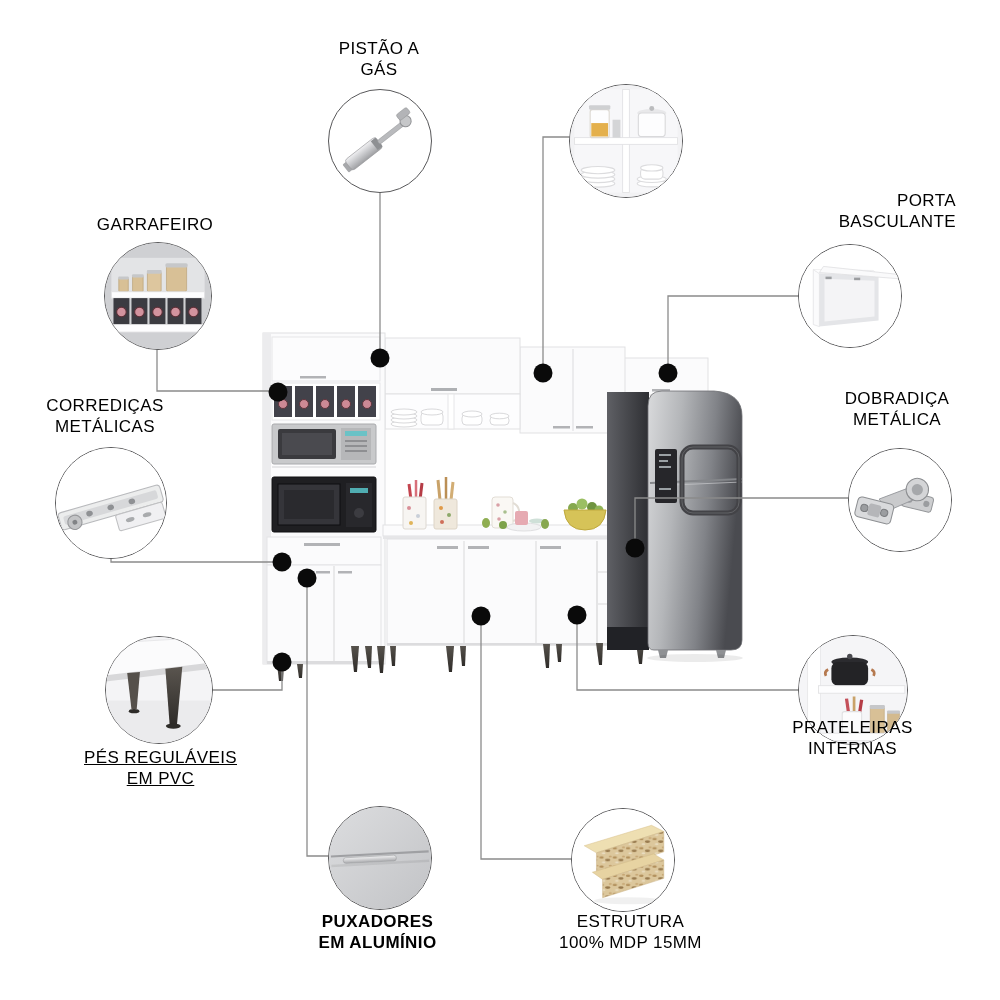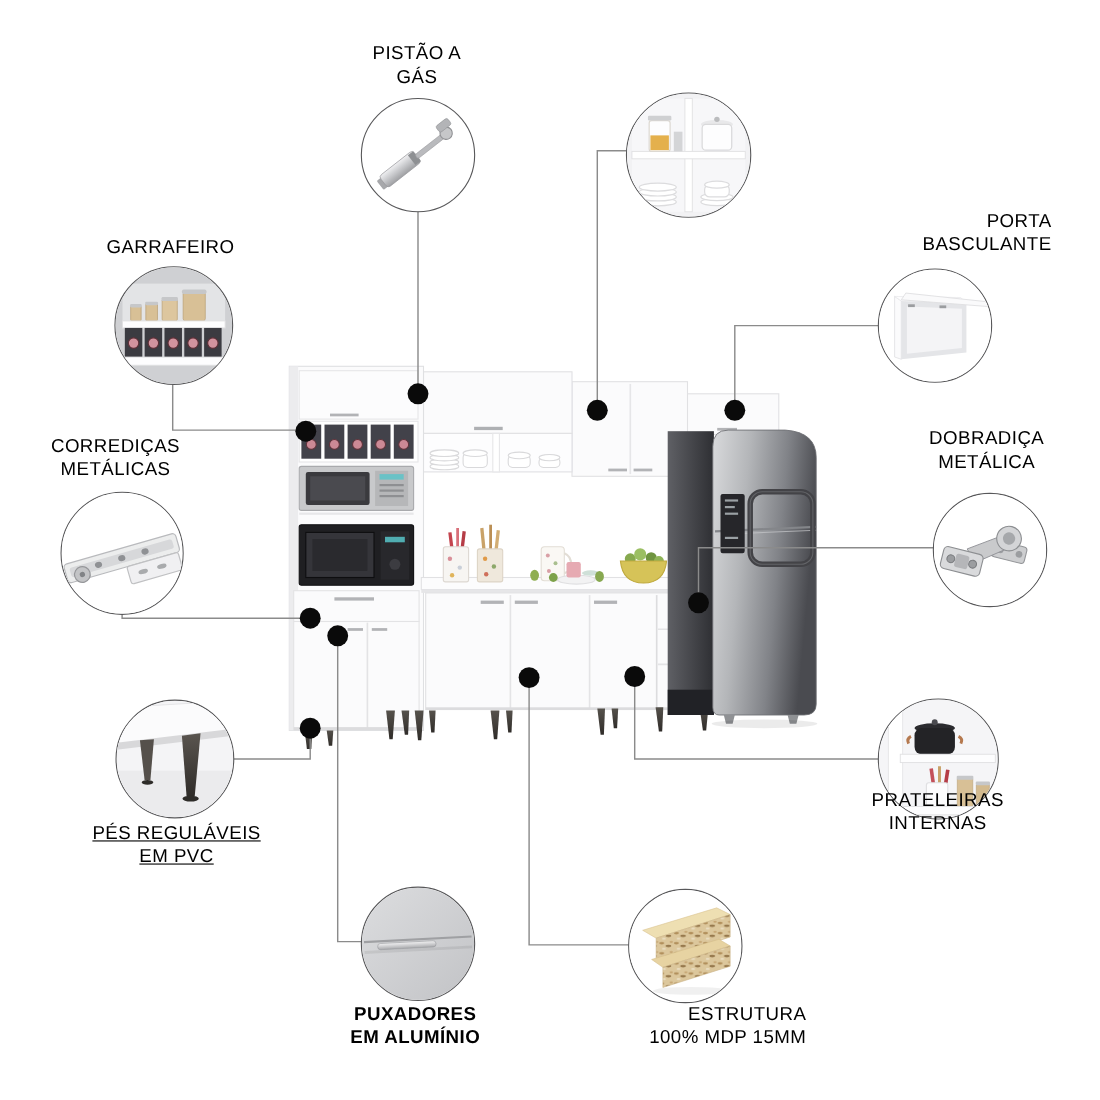--- a/index.html
+++ b/index.html
@@ -488,16 +488,16 @@
   <div class="callout-label" style="left:5px;top:395px;width:200px;">CORREDIÇAS
 METÁLICAS</div>
   <div class="callout-label" style="left:797px;top:388px;width:200px;">DOBRADIÇA
 METÁLICA</div>
   <div class="callout-label" style="left:58px;top:747px;width:205px;text-decoration:underline;">PÉS REGULÁVEIS
 EM PVC</div>
   <div class="callout-label" style="left:750px;top:717px;width:205px;">PRATELEIRAS
 INTERNAS</div>
   <div class="callout-label" style="left:275px;top:911px;width:205px;font-weight:bold;">PUXADORES
 EM ALUMÍNIO</div>
-  <div class="callout-label" style="left:528px;top:911px;width:205px;text-align:right;">ESTRUTURA
+  <div class="callout-label" style="left:528px;top:911px;width:205px;">ESTRUTURA
 100% MDP 15MM</div>
 
 </div>
 
 </body></html>

